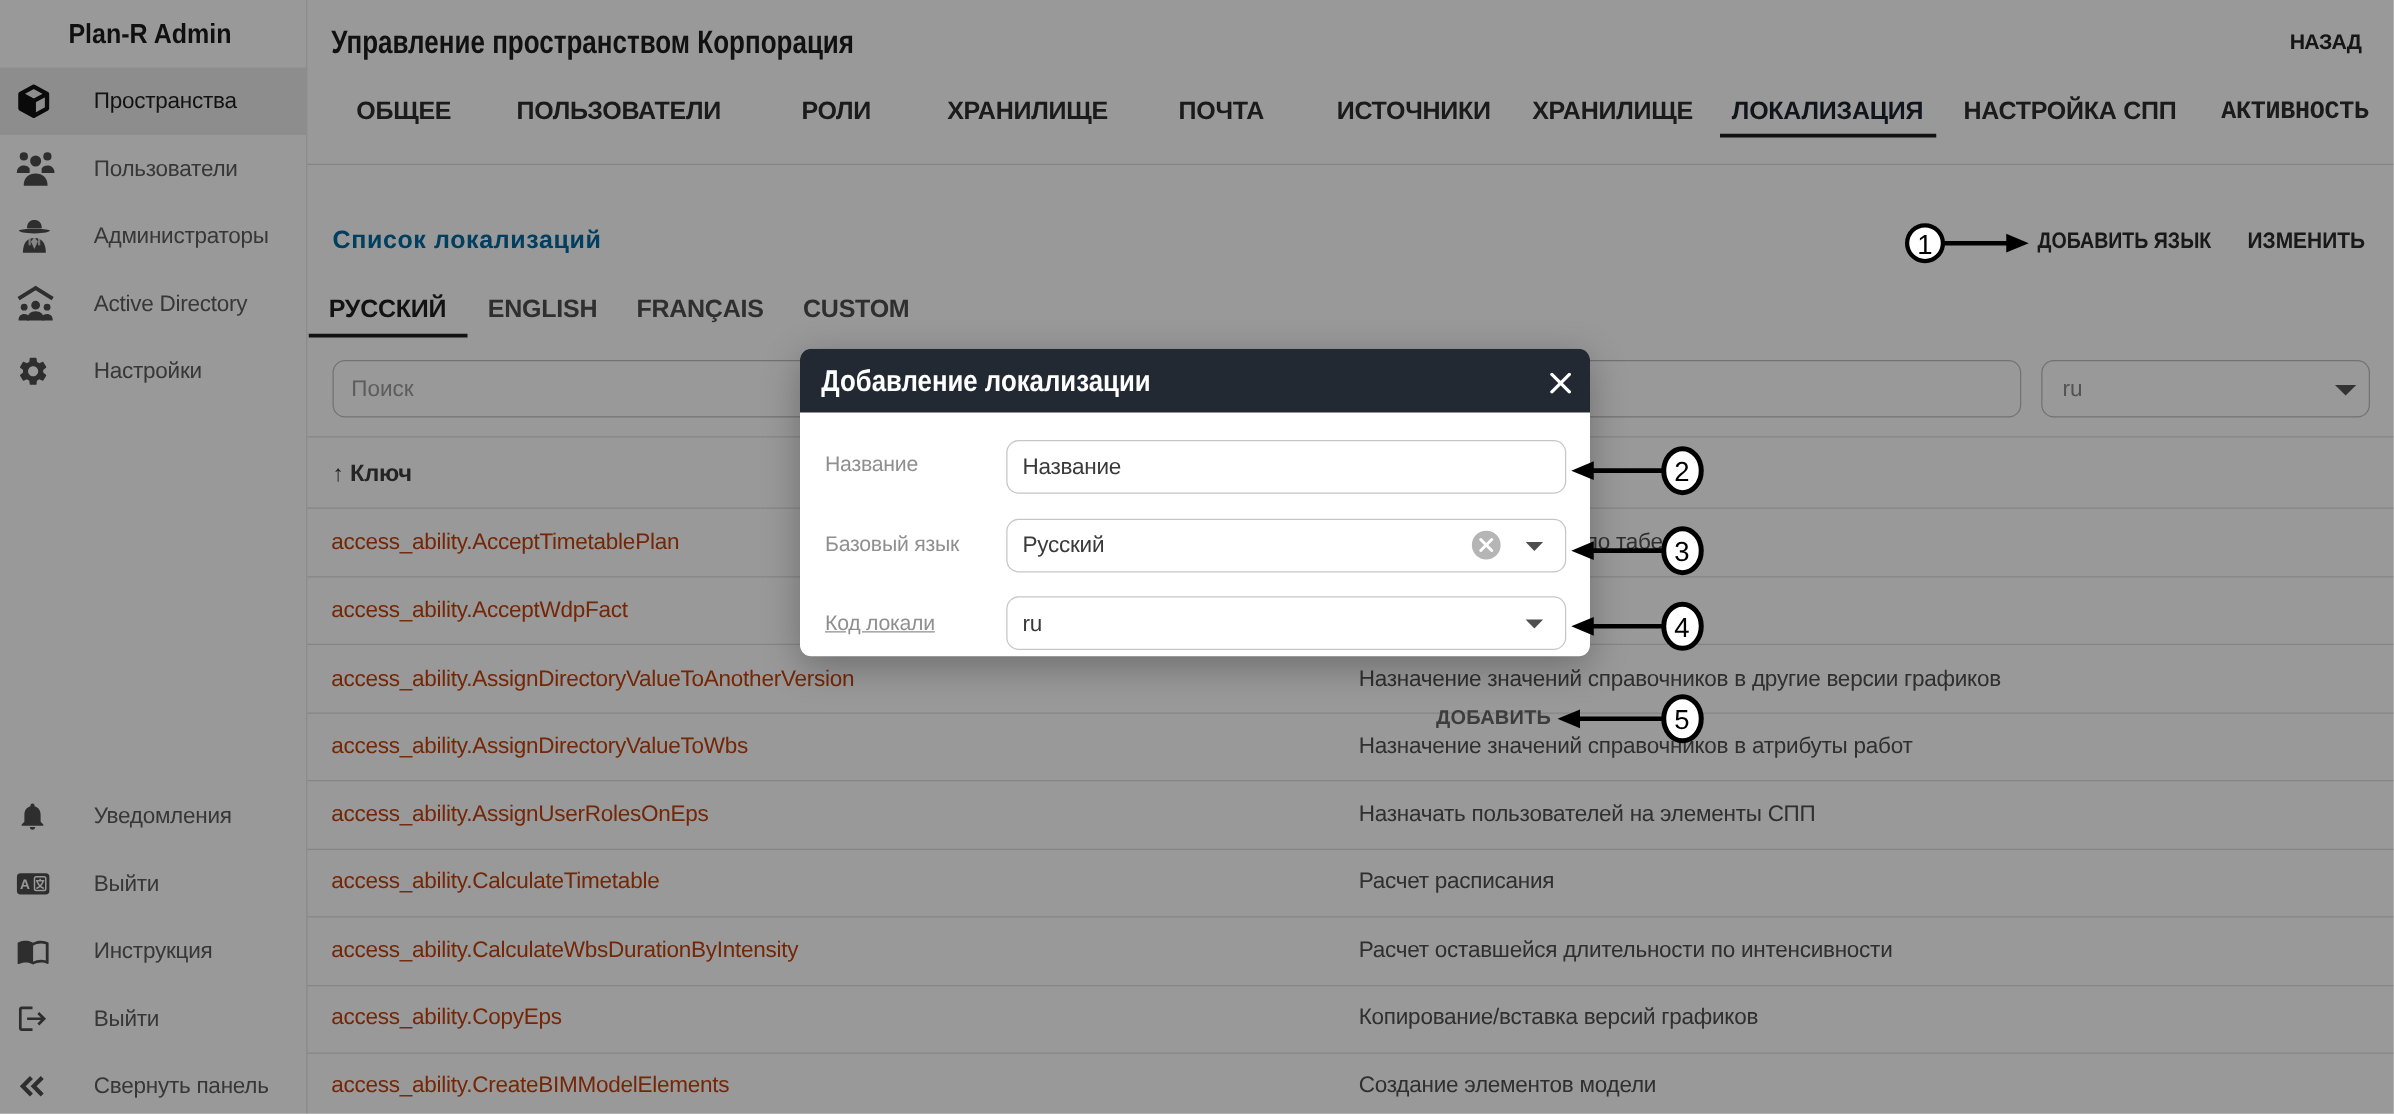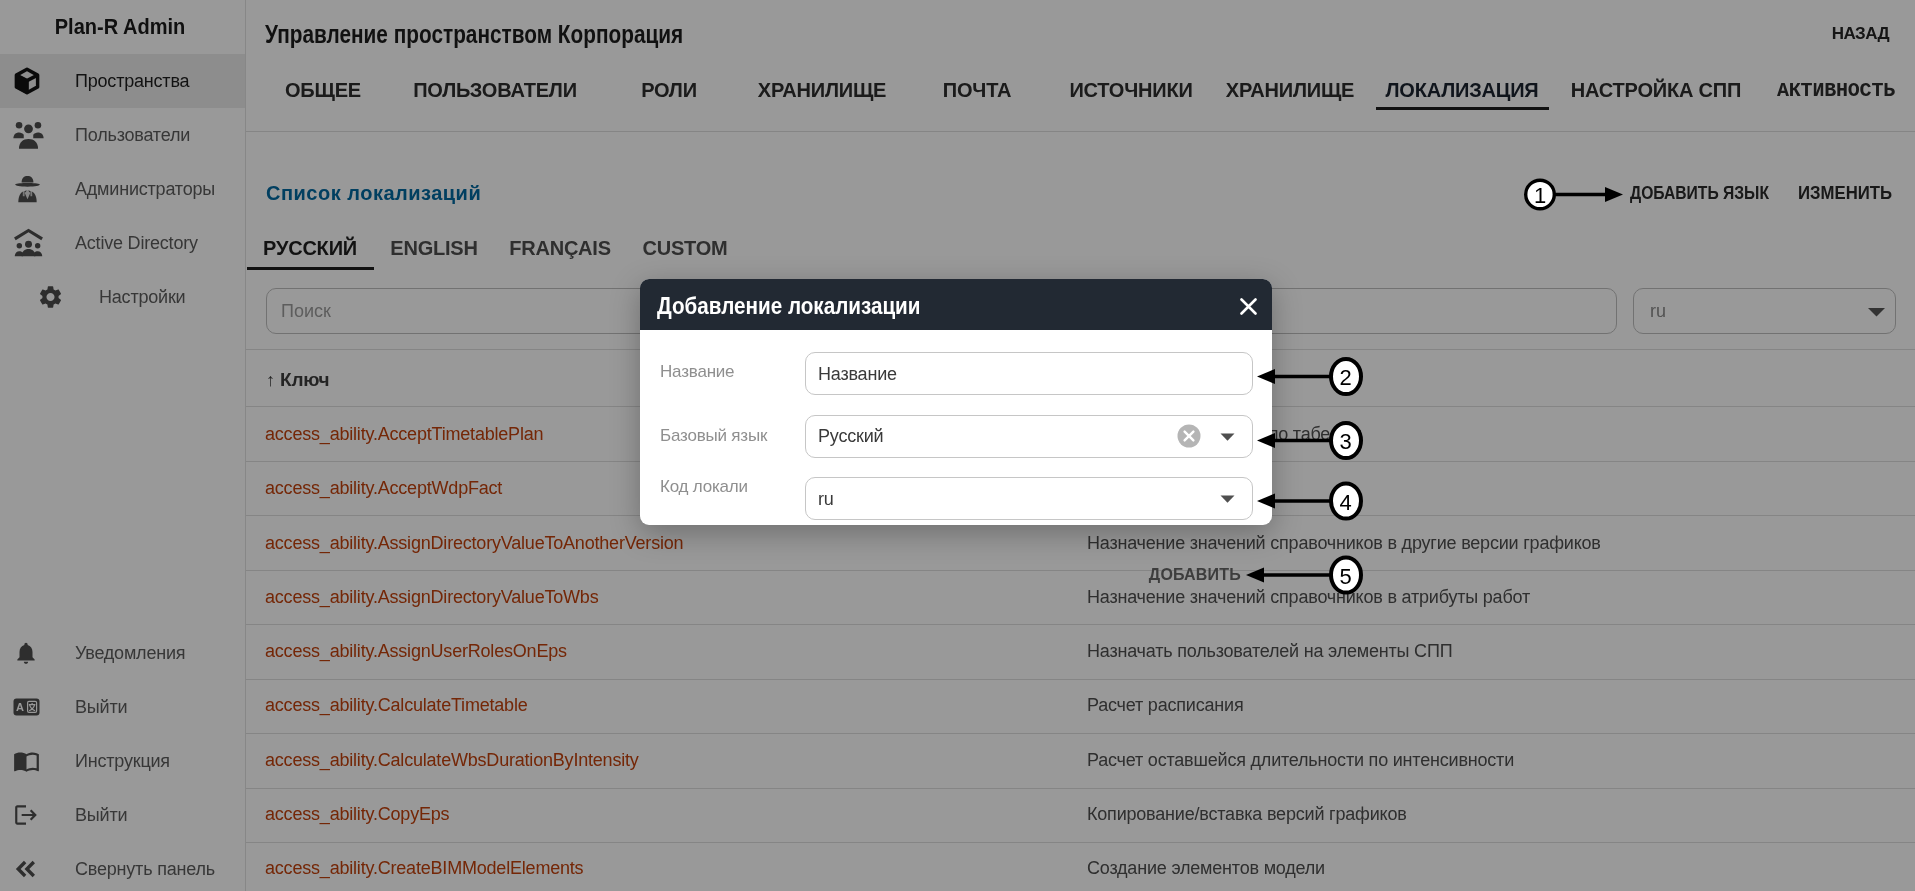--- a/index.html
+++ b/index.html
@@ -72,21 +72,21 @@
       <path d="M12 0.4 L0.8 7.3 L2.1 9.3 L12 3.2 L21.9 9.3 L23.2 7.3 Z"></path>
       <circle cx="4.9" cy="13.6" r="2.1"></circle>
       <path d="M1.4 21.8 C1.4 19.2 2.9 17.9 4.9 17.9 C6.2 17.9 7.2 18.4 7.8 19.3 L7.8 21.8 Z"></path>
       <circle cx="19.1" cy="13.6" r="2.1"></circle>
       <path d="M22.6 21.8 C22.6 19.2 21.1 17.9 19.1 17.9 C17.8 17.9 16.8 18.4 16.2 19.3 L16.2 21.8 Z"></path>
       <circle cx="12" cy="12.4" r="2.7"></circle>
       <path d="M6.7 21.8 C6.7 17.8 9 16.1 12 16.1 C15 16.1 17.3 17.8 17.3 21.8 Z"></path>
     </svg>
     <div class="lbl">Active Directory</div>
   </div>
-  <div class="sitem" style="top:270px;margin-left:24px;">
+  <div class="sitem" style="top:270px;">
     <svg width="27" height="27" viewBox="0 0 24 24" fill="#4d4d4d">
       <path d="M19.14,12.94c0.04-0.3,0.06-0.61,0.06-0.94c0-0.32-0.02-0.64-0.07-0.94l2.03-1.58c0.18-0.14,0.23-0.41,0.12-0.61 l-1.92-3.32c-0.12-0.22-0.37-0.29-0.59-0.22l-2.39,0.96c-0.5-0.38-1.03-0.7-1.62-0.94L14.4,2.81c-0.04-0.24-0.24-0.41-0.48-0.41 h-3.84c-0.24,0-0.43,0.17-0.47,0.41L9.25,5.35C8.66,5.59,8.12,5.92,7.63,6.29L5.24,5.33c-0.22-0.08-0.47,0-0.59,0.22L2.74,8.87 C2.62,9.08,2.66,9.34,2.86,9.48l2.03,1.58C4.84,11.36,4.8,11.69,4.8,12s0.02,0.64,0.07,0.94l-2.03,1.58 c-0.18,0.14-0.23,0.41-0.12,0.61l1.92,3.32c0.12,0.22,0.37,0.29,0.59,0.22l2.39-0.96c0.5,0.38,1.03,0.7,1.62,0.94l0.36,2.54 c0.05,0.24,0.24,0.41,0.48,0.41h3.84c0.24,0,0.44-0.17,0.47-0.41l0.36-2.54c0.59-0.24,1.13-0.56,1.62-0.94l2.39,0.96 c0.22,0.08,0.47,0,0.59-0.22l1.92-3.32c0.12-0.22,0.07-0.47-0.12-0.61L19.14,12.94z M12,15.6c-1.98,0-3.6-1.62-3.6-3.6 s1.62-3.6,3.6-3.6s3.6,1.62,3.6,3.6S13.98,15.6,12,15.6z"></path>
     </svg>
     <div class="lbl">Настройки</div>
   </div>
   <div class="sitem" style="top:626px;">
     <svg width="26" height="26" viewBox="0 0 24 24" fill="#4d4d4d">
       <path d="M12 22c1.1 0 2-.9 2-2h-4c0 1.1.89 2 2 2zm6-6v-5c0-3.07-1.64-5.64-4.5-6.32V4c0-.83-.67-1.5-1.5-1.5s-1.5.67-1.5 1.5v.68C7.63 5.36 6 7.92 6 11v5l-2 2v1h16v-1l-2-2z"></path>
     </svg>
     <div class="lbl">Уведомления</div>
@@ -202,21 +202,21 @@
   <div class="mlabel" style="top:157px;">Базовый язык</div>
   <div class="minput" style="top:135.5px;"></div>
   <div class="mival" style="top:157px;">Русский</div>
   <svg class="abs" style="left:537px;top:145px;" width="24" height="24" viewBox="0 0 24 24">
       <circle cx="12" cy="12" r="11.5" fill="#b5b5b5"></circle>
       <path d="M7.6 7.6 L16.4 16.4 M16.4 7.6 L7.6 16.4" stroke="#ffffff" stroke-width="2.4" stroke-linecap="round"></path>
     </svg>
   <svg class="abs" style="left:580px;top:153.5px;" width="15" height="8" viewBox="0 0 15 8">
       <path d="M0.5 0.5 L7.5 7.8 L14.5 0.5 Z" fill="#4f4f4f"></path>
     </svg>
-  <div class="mlabel" style="top:208px;">Код локали</div>
+  <div class="mlabel" style="top:220px;text-decoration:underline;">Код локали</div>
   <div class="minput" style="top:198px;"></div>
   <div class="mival" style="top:220px;">ru</div>
   <svg class="abs" style="left:580px;top:216px;" width="15" height="8" viewBox="0 0 15 8">
       <path d="M0.5 0.5 L7.5 7.8 L14.5 0.5 Z" fill="#4f4f4f"></path>
     </svg>
   <div class="vc" style="right:31px;top:296px;font-size:16px;font-weight:bold;color:#3d3d3d;letter-spacing:0.2px;">ДОБАВИТЬ</div>
 </div>
 
 <svg id="annot" width="1915" height="891" viewBox="0 0 1915 891">
 

